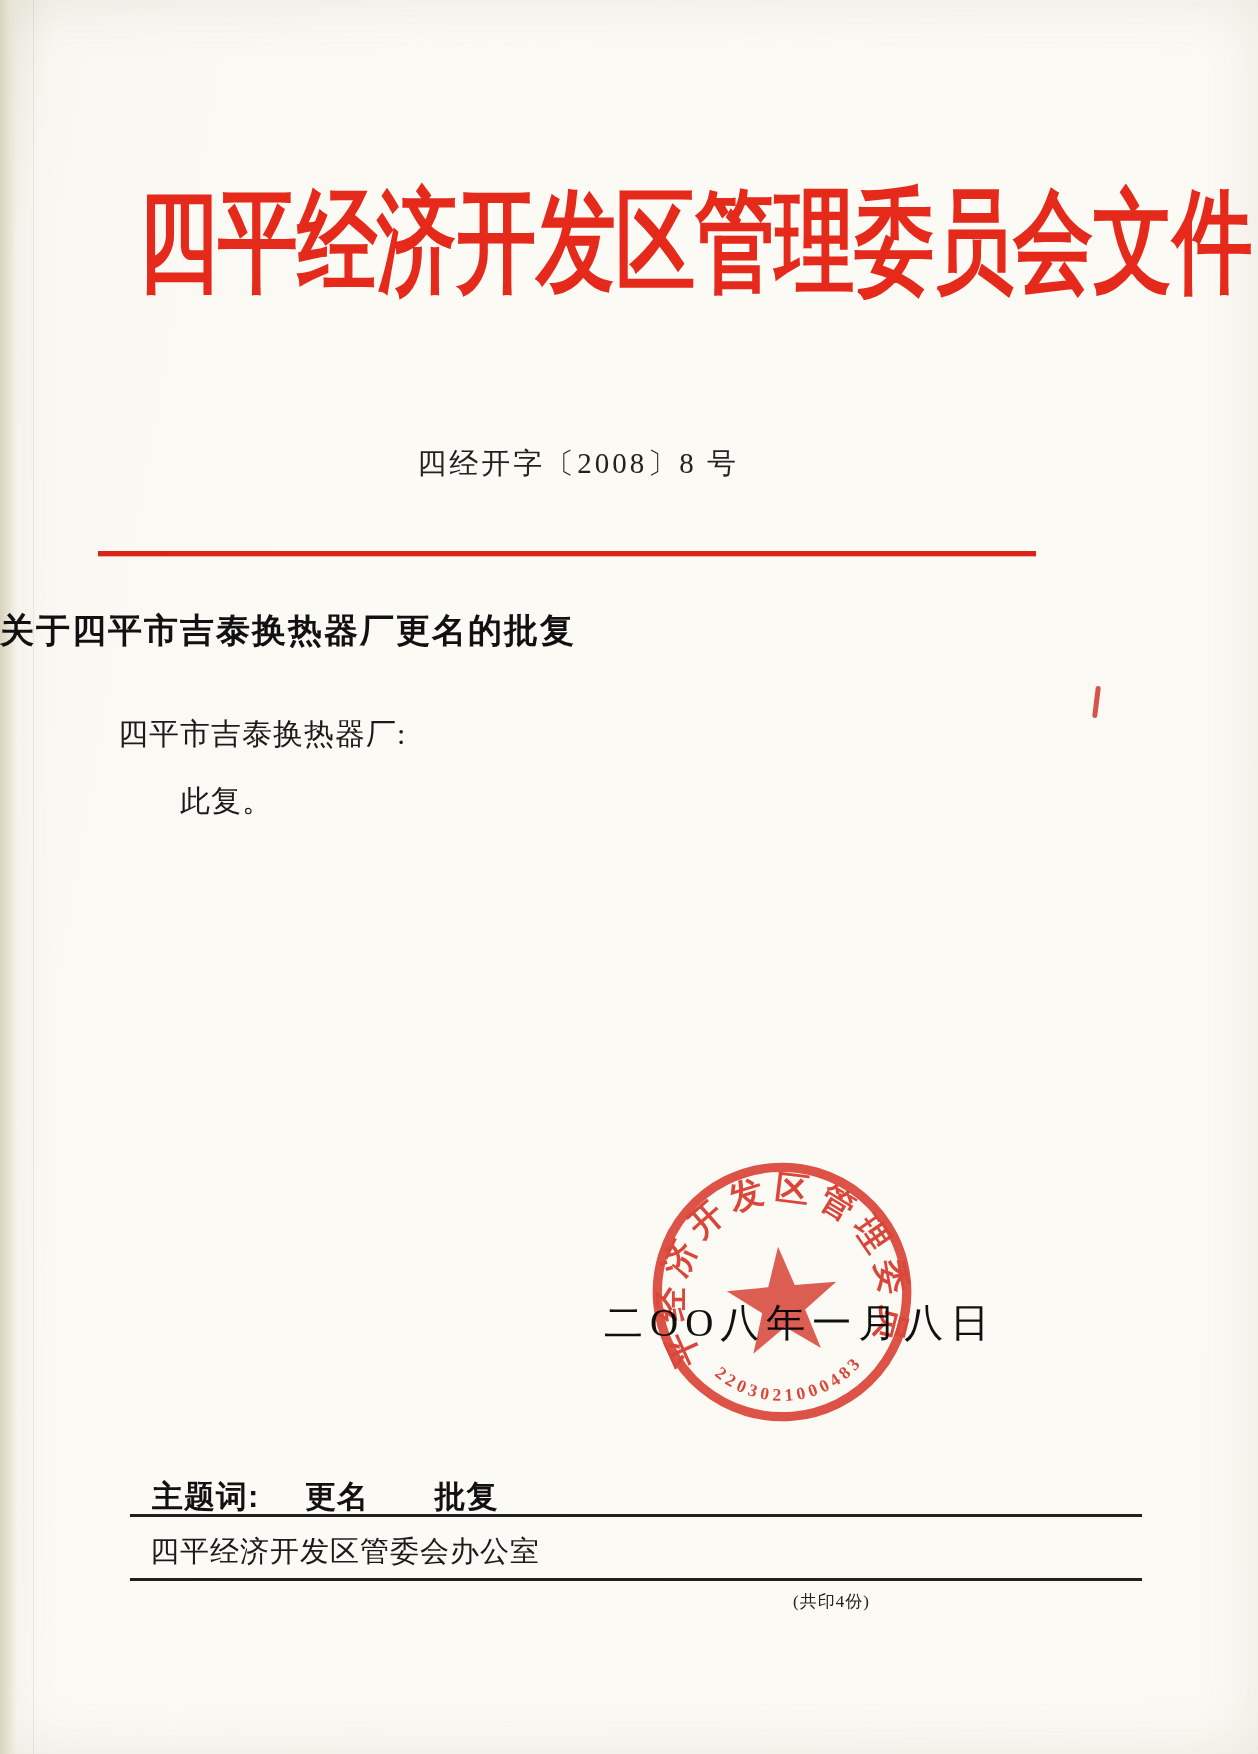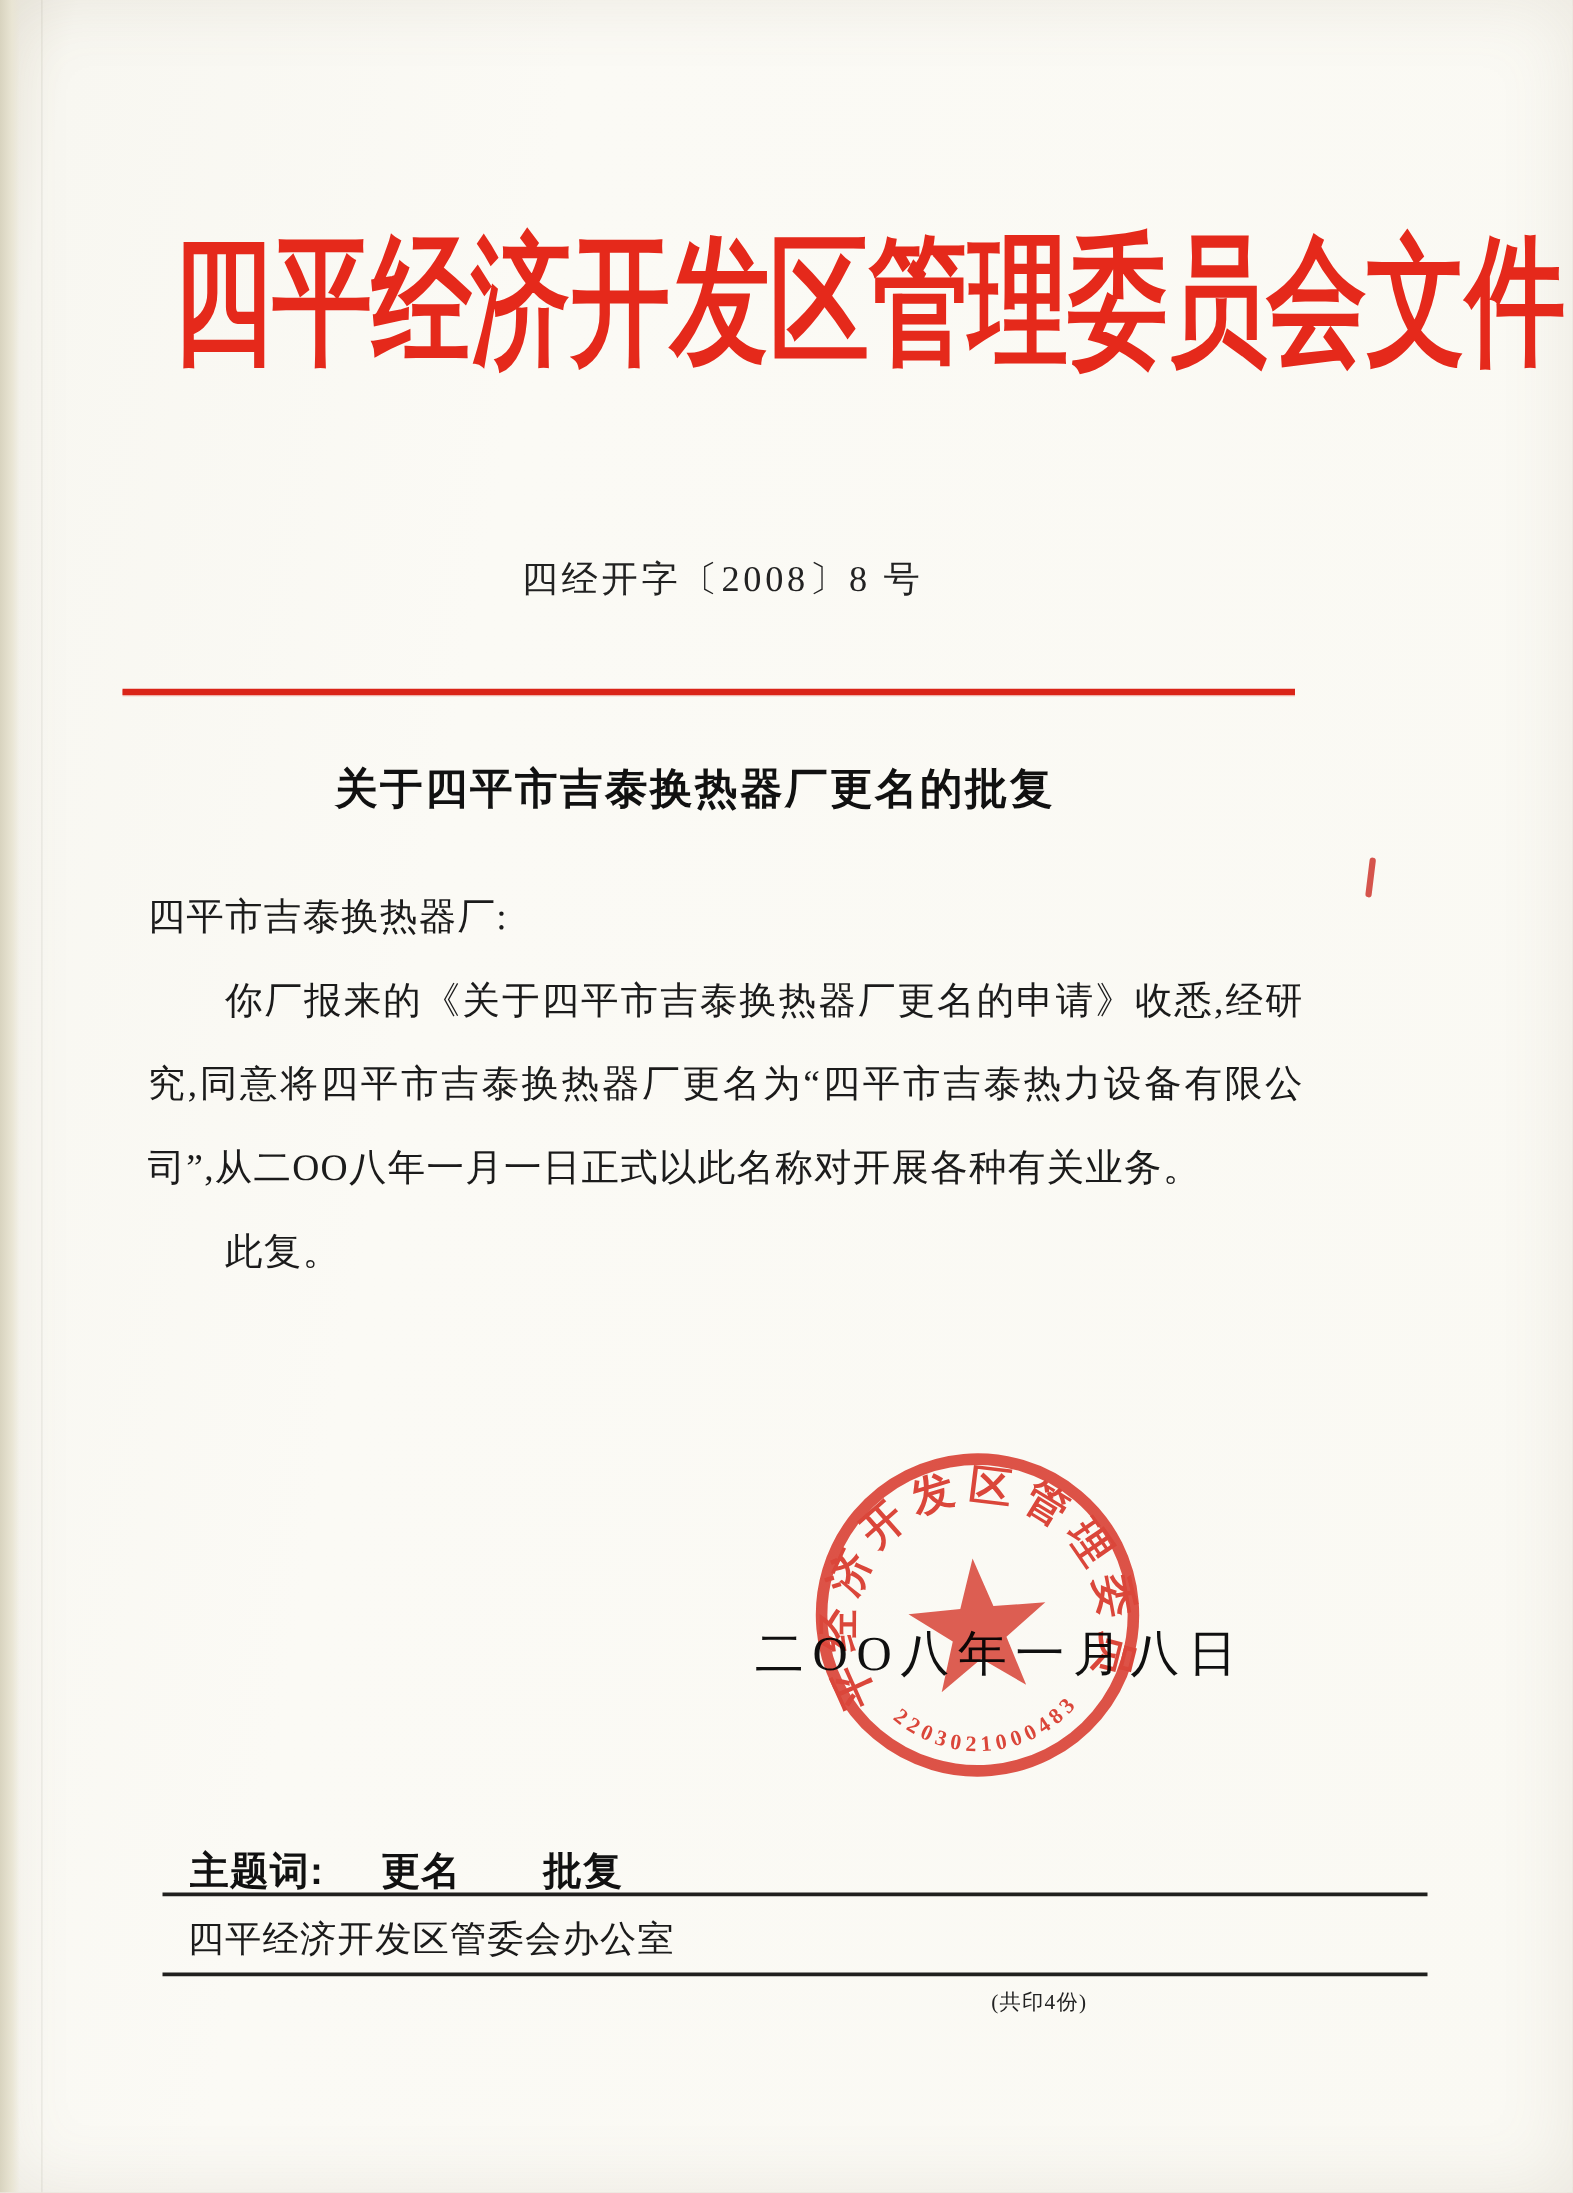--- a/index.html
+++ b/index.html
@@ -37,21 +37,21 @@
     position:absolute;top:444px;left:0;width:1156px;
     text-align:center;font-size:29px;letter-spacing:3px;color:#222;
   }
   .red-rule{
     position:absolute;top:551px;left:98px;width:938px;height:5px;
     background:var(--rule_red,#da2418);
     box-shadow:0 1px 0 rgba(218,36,24,.35);
   }
   .doc-title{
     position:absolute;top:608px;left:0;width:1112px;margin:0;
-    text-align:center;font-size:34px;font-weight:700;letter-spacing:2px;
+    text-align:left;font-size:34px;font-weight:700;letter-spacing:2px;
     color:#111;
     font-family:"Liberation Sans","DejaVu Sans",sans-serif;
   }
   .body-text{
     position:absolute;top:700px;left:118px;width:925px;
     font-size:30px;line-height:67px;letter-spacing:1px;color:#1b1b1b;
   }
   .body-text p{margin:0;}
   .para{text-indent:62px;text-align:justify;}
   .closing{text-indent:62px;}
@@ -108,21 +108,20 @@
   <h1 class="header-title">四平经济开发区管理委员会文件</h1>
 
   <div class="doc-number">四经开字〔2008〕8 号</div>
 
   <div class="red-rule"></div>
 
   <h2 class="doc-title">关于四平市吉泰换热器厂更名的批复</h2>
 
   <div class="body-text">
     <p class="recipient">四平市吉泰换热器厂:</p>
-    <p class="para">你厂报来的《关于四平市吉泰换热器厂更名的申请》收悉,经研究,同意将四平市吉泰换热器厂更名为“四平市吉泰热力设备有限公司”,从二OO八年一月一日正式以此名称对开展各种有关业务。</p>
     <p class="closing">此复。</p>
   </div>
 
   <div class="seal">
     <svg width="268" height="268" viewBox="0 0 260 260">
       <defs>
         <path id="arcTop" d="M 44,183 A 97,97 0 1 1 216,183"></path>
         <path id="arcBottom" d="M 33,160 A 100,100 0 0 0 227,160"></path>
       </defs>
       <circle cx="130" cy="130" r="121" fill="none" stroke="#dd3b2f" stroke-width="9" opacity="0.93"></circle>

